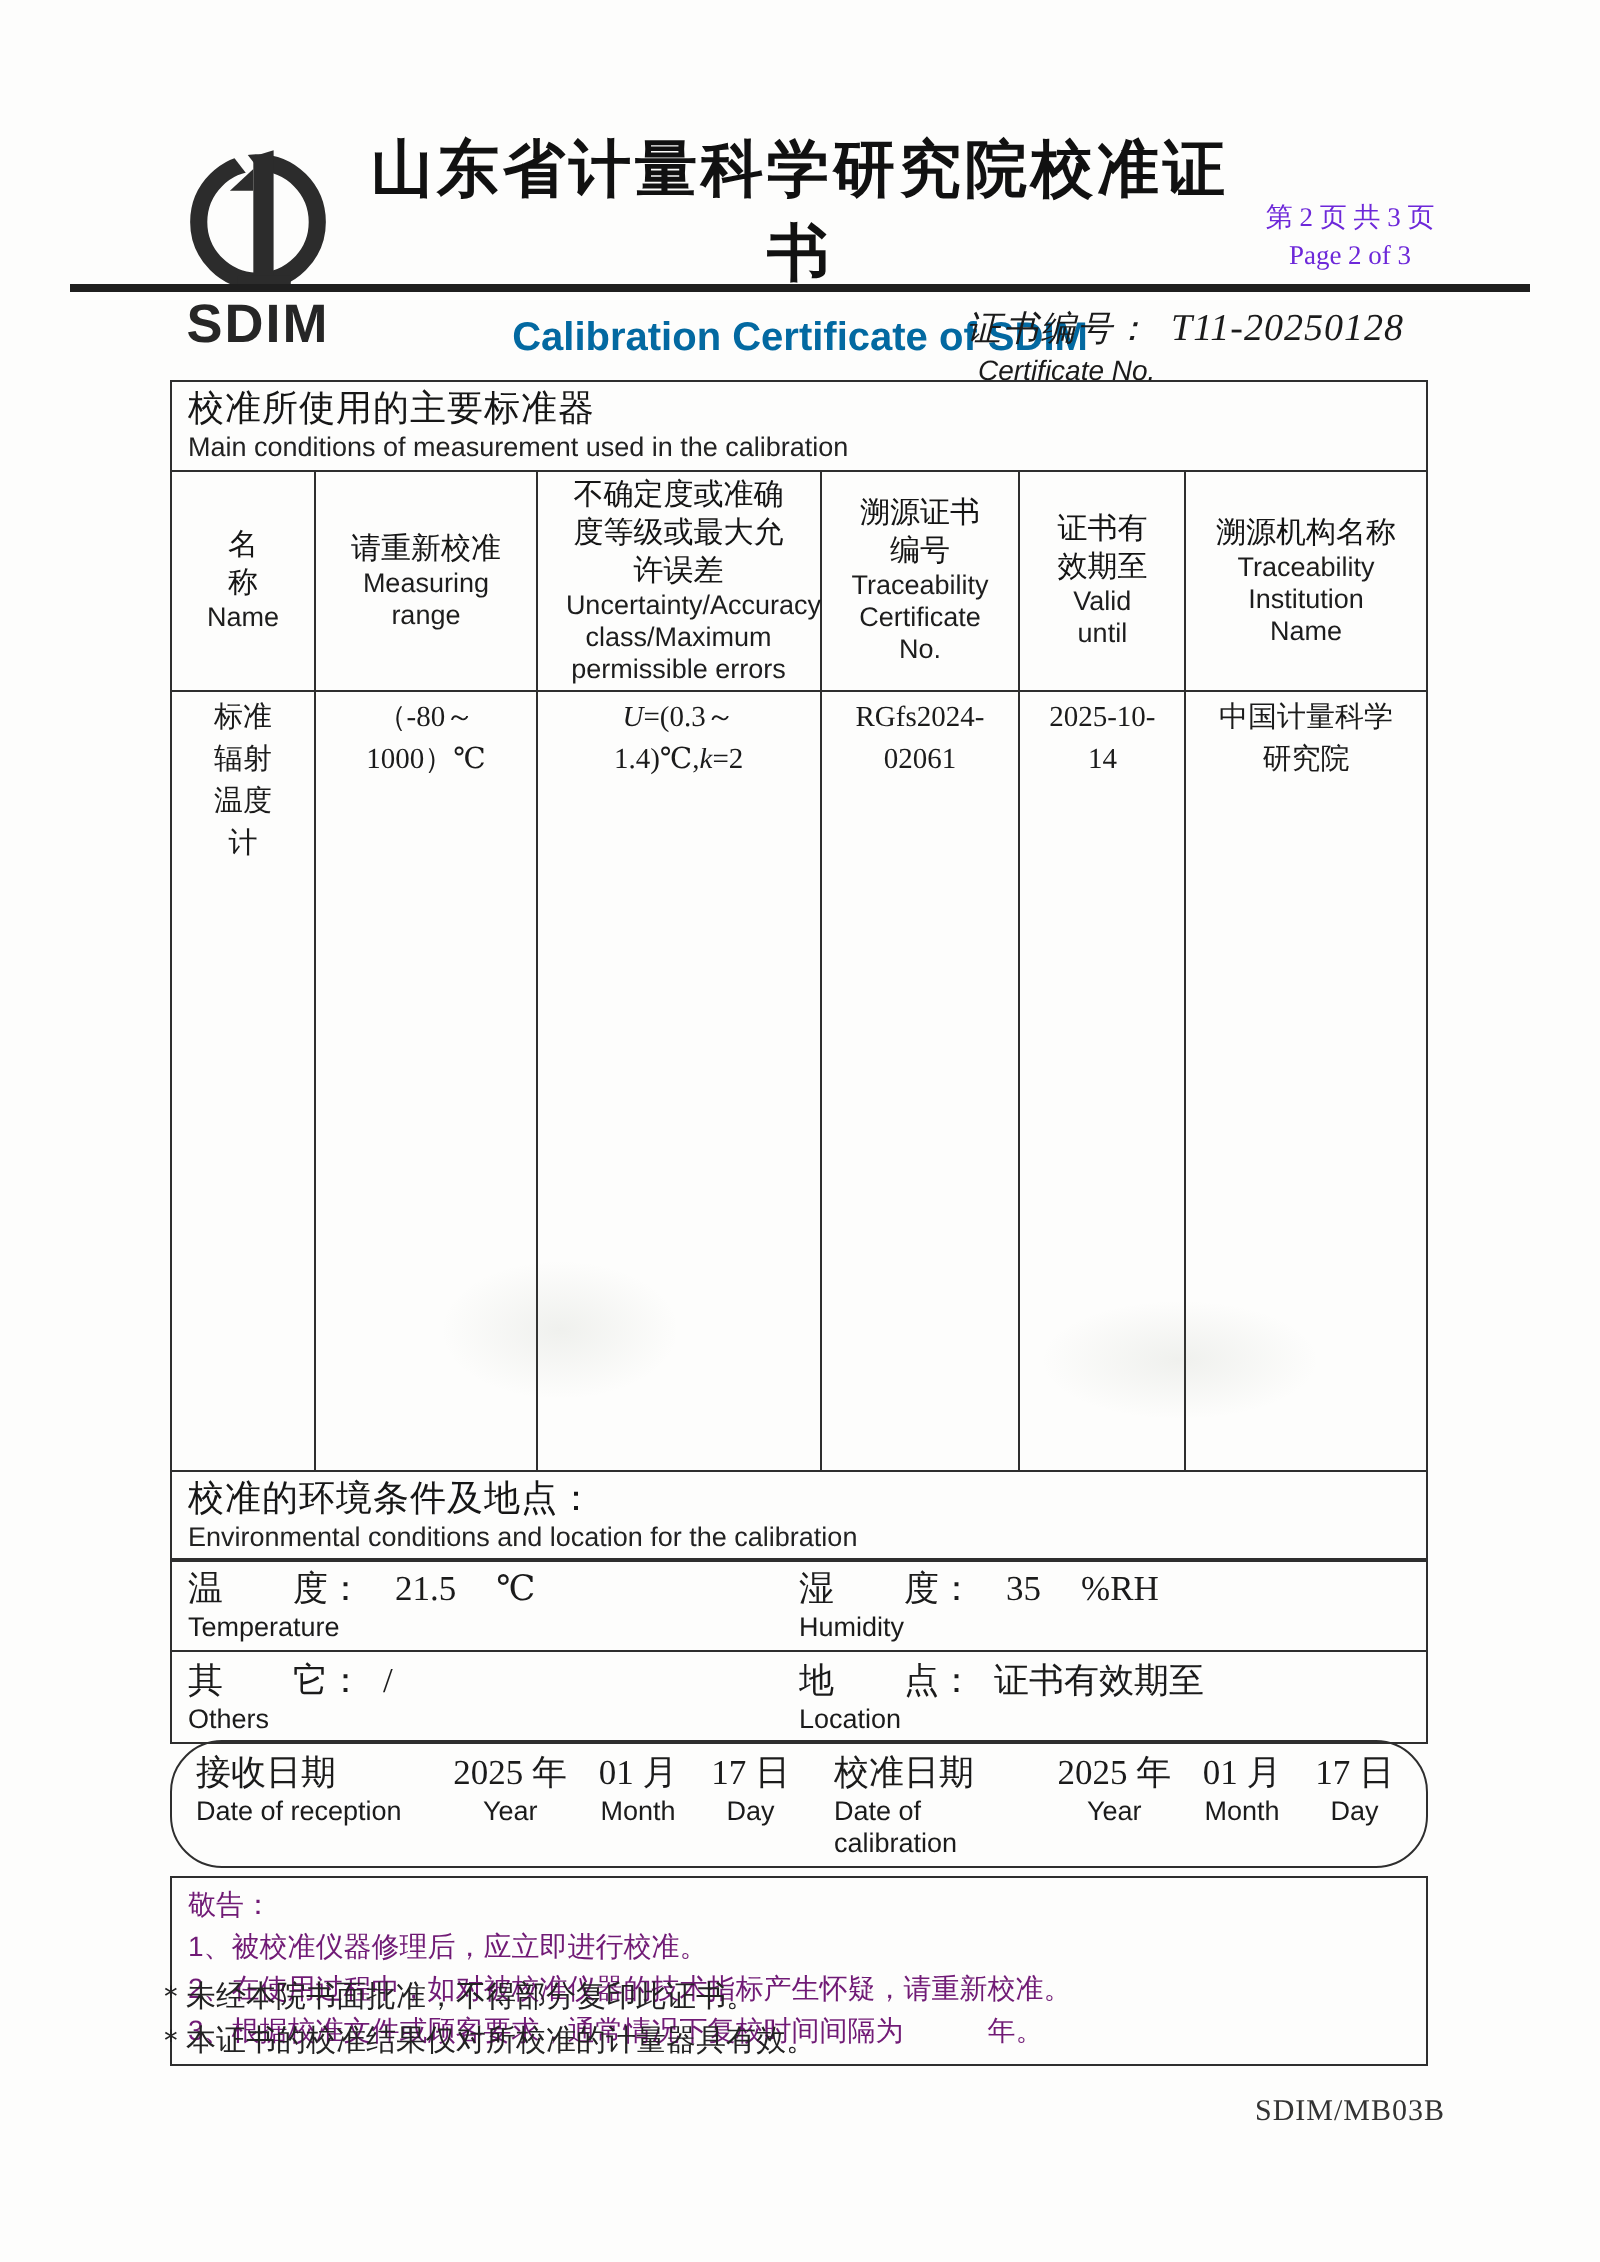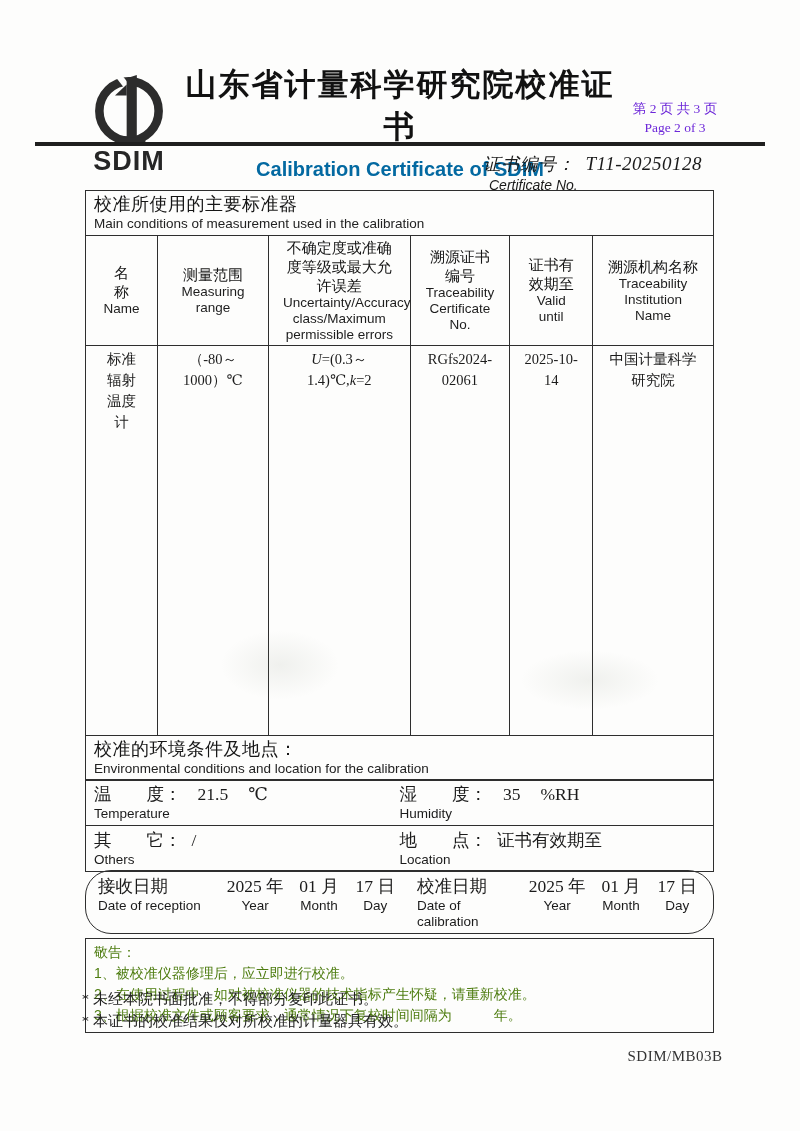--- a/index.html
+++ b/index.html
@@ -62,21 +62,21 @@
   .dcol { text-align:center; }
   .dcol .dv { font-size:17.5px; line-height:24px; white-space:nowrap; }
   .dcol .de { font-family:"Liberation Sans","DejaVu Sans",sans-serif; font-size:13.5px; line-height:16px; }
   .dcol.left { text-align:left; }
   .w-label { width:158px; }
   .w-year { width:92px; }
   .w-month { width:74px; }
   .w-day { width:72px; }
 
   .notice-box { margin-top:4px; padding:3px 8px 6px 8px;
-      font-family:"Liberation Sans","DejaVu Sans",sans-serif; font-size:14px; line-height:21px; color:#4d7c0f; }
+      font-family:"Liberation Sans","DejaVu Sans",sans-serif; font-size:14px; line-height:21px; color:#701a75; }
   .notice-box div { line-height:21px; }
 
   
   .footnotes { position:absolute; left:78px; top:988px; font-size:15px; line-height:22px; color:#222; }
   .form-code { position:absolute; left:600px; top:1048px; width:150px; text-align:center;
                font-size:15px; color:#333; letter-spacing:0.5px; }
 
   
   .smudge { position:absolute; border-radius:50%; background:
       radial-gradient(ellipse at center, rgba(120,130,110,0.10), rgba(120,130,110,0) 70%); }
@@ -134,21 +134,21 @@
             <col style="width:13.2%">
             <col style="width:19.2%">
         </colgroup>
         <thead>
           <tr>
             <th>
               <div class="h-zh">名　称</div>
               <div class="h-en">Name</div>
             </th>
             <th>
-              <div class="h-zh">测量范围</div>
+              <div class="h-zh">请重新校准</div>
               <div class="h-en">Measuring range</div>
             </th>
             <th>
               <div class="h-zh">不确定度或准确度等级或最大允许误差</div>
               <div class="h-en">Uncertainty/Accuracy class/Maximum permissible errors</div>
             </th>
             <th>
               <div class="h-zh">溯源证书编号</div>
               <div class="h-en">Traceability Certificate No.</div>
             </th>

